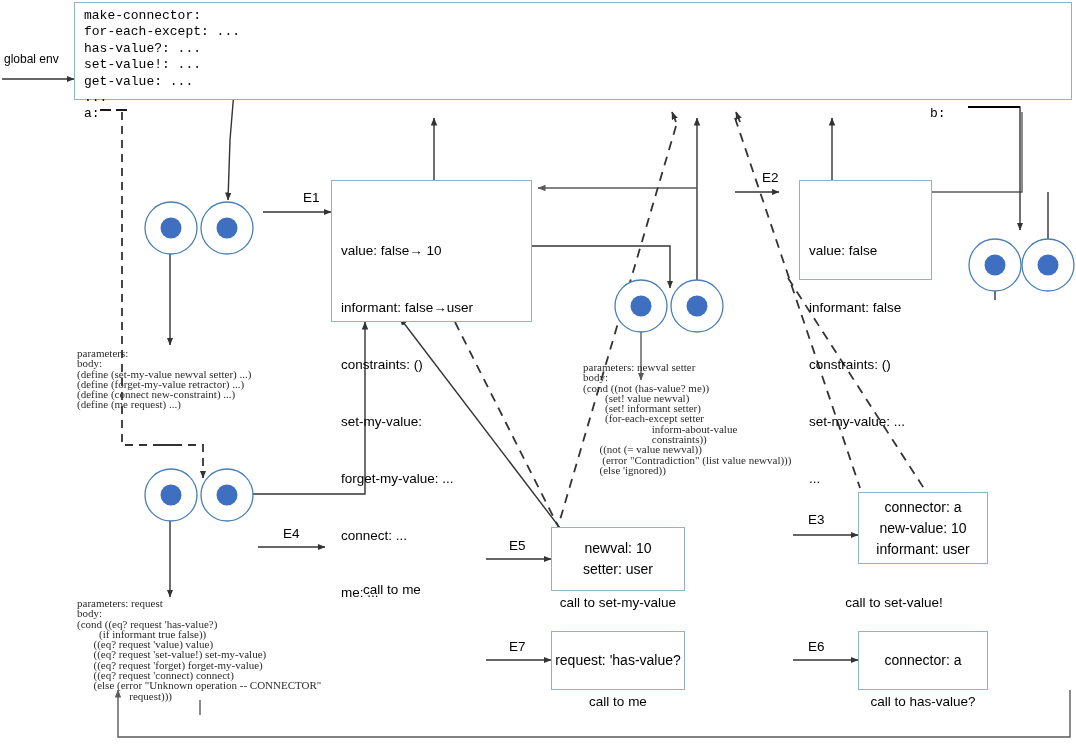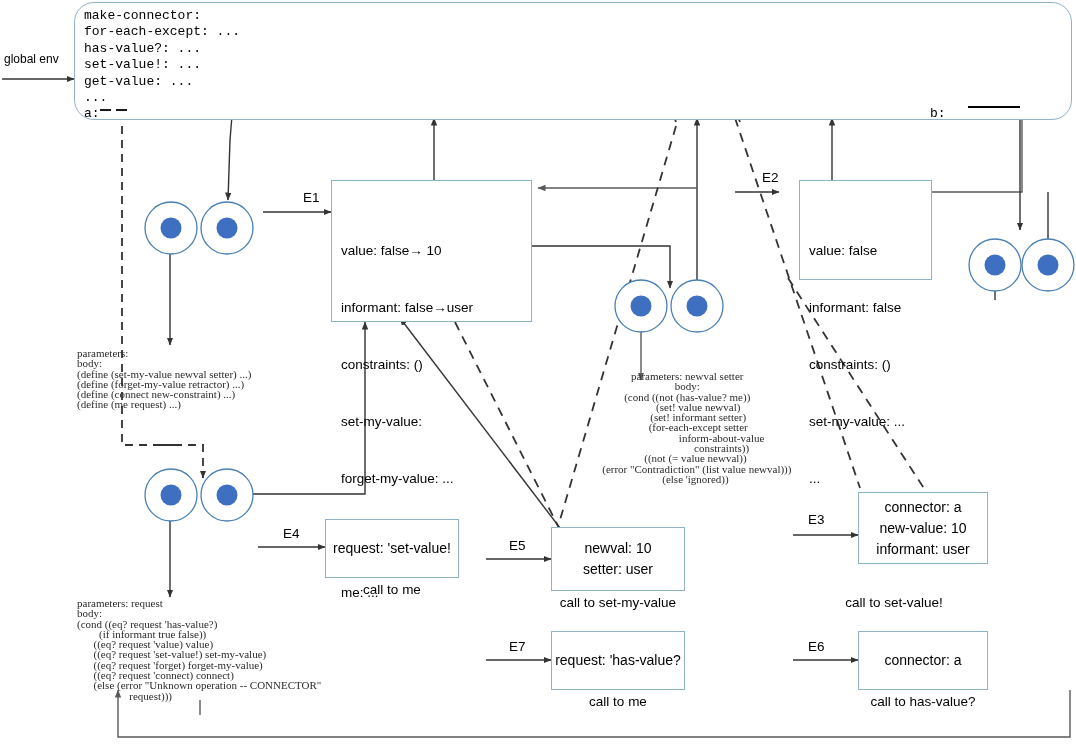--- a/index.html
+++ b/index.html
@@ -159,21 +159,21 @@
 
       <circle cx="995" cy="265" r="26" fill="#ffffff" stroke="#4a7fb5" stroke-width="1.3"></circle>
       <circle cx="1048" cy="265" r="26" fill="#ffffff" stroke="#4a7fb5" stroke-width="1.3"></circle>
       <circle cx="995" cy="265" r="10.5" fill="#3f6fc0"></circle>
       <circle cx="1048" cy="265" r="10.5" fill="#3f6fc0"></circle>
     </g>
   </svg>
 
   <div class="globalenv-label" style="left:4px;top:52px;">global env</div>
 
-  <div class="frame" style="left:74px;top:2px;width:998px;height:118px;border-radius:20px;">
+  <div class="frame" style="left:74px;top:2px;width:998px;height:98px;">
     <div class="env-bindings" style="left:9px;top:5px;">make-connector:
 for-each-except: ...
 has-value?: ...
 set-value!: ...
 get-value: ...
 ...
 a:</div>
     <div class="env-bindings" style="left:855px;top:103px;">b:</div>
   </div>
 
@@ -209,21 +209,21 @@
   </div>
   <div class="arrowlabel" style="left:738px;top:170px;margin-left:24px;">E2</div>
 
   <div class="code" style="left:77px;top:348px;">parameters:
 body:
 (define (set-my-value newval setter) ...)
 (define (forget-my-value retractor) ...)
 (define (connect new-constraint) ...)
 (define (me request) ...)</div>
 
-  <div class="code" style="left:583px;top:371px;text-align:center;">parameters: newval setter
+  <div class="code" style="left:583px;top:362px;">parameters: newval setter
 body:
 (cond ((not (has-value? me))
         (set! value newval)
         (set! informant setter)
         (for-each-except setter
                          inform-about-value
                          constraints))
       ((not (= value newval))
        (error "Contradiction" (list value newval)))
       (else 'ignored))</div>
@@ -232,25 +232,20 @@
 body:
 (cond ((eq? request 'has-value?)
         (if informant true false))
       ((eq? request 'value) value)
       ((eq? request 'set-value!) set-my-value)
       ((eq? request 'forget) forget-my-value)
       ((eq? request 'connect) connect)
       (else (error "Unknown operation -- CONNECTOR"
                    request)))</div>
 
-  <div class="frame" style="left:325px;top:519px;width:134px;height:59px;">
-    <div class="centerbox">
-      <div>request: 'set-value!</div>
-    </div>
-  </div>
   <div class="arrowlabel" style="left:283px;top:526px;">E4</div>
   <div class="caption" style="left:325px;top:582px;width:134px;">call to me</div>
 
   <div class="frame" style="left:551px;top:527px;width:134px;height:64px;">
     <div class="centerbox">
       <div>newval: 10</div>
       <div>setter: user</div>
     </div>
   </div>
   <div class="arrowlabel" style="left:509px;top:538px;">E5</div>

